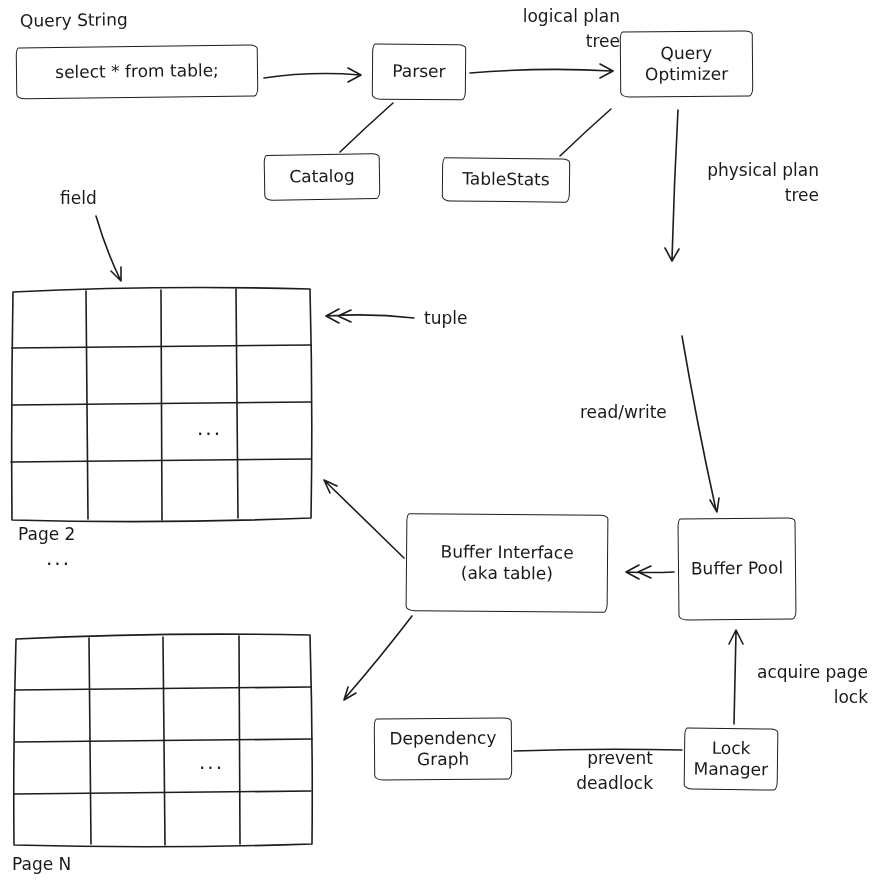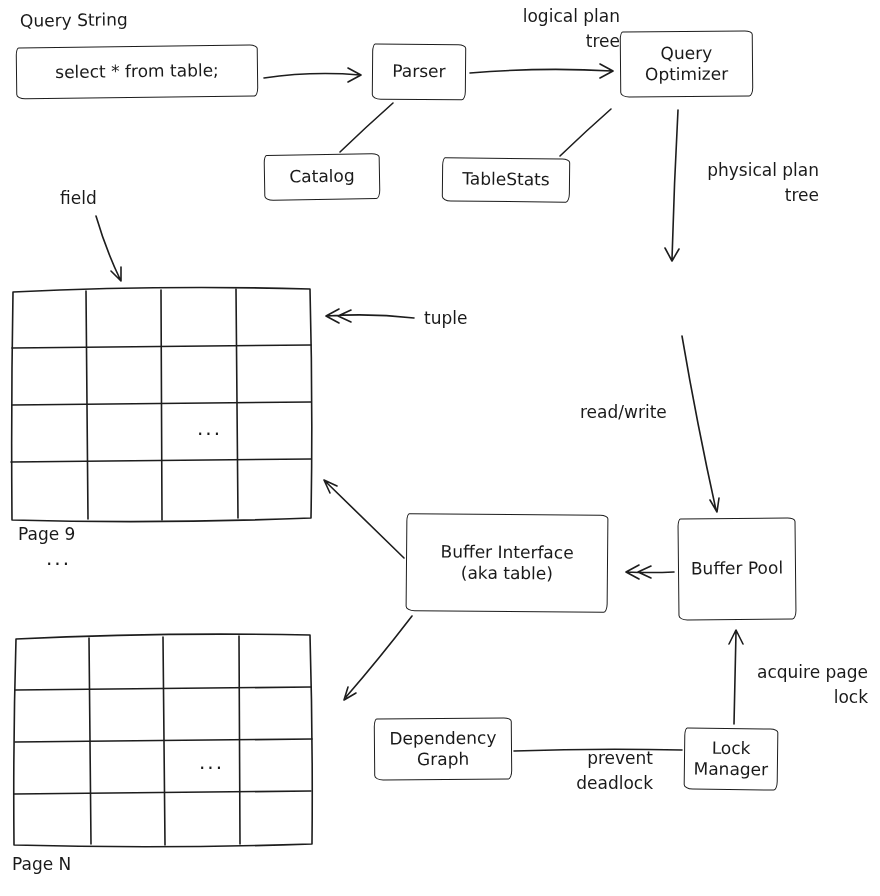--- a/index.html
+++ b/index.html
@@ -128,21 +128,21 @@
   <div class="label" style="left:424px;top:306px">tuple</div>
 
   <div class="label" style="left:60px;top:186px">field</div>
 
   <div class="label center" style="left:738px;top:660px;width:130px">acquire page
 lock</div>
 
   <div class="label center" style="left:538px;top:746px;width:115px">prevent
 deadlock</div>
 
-  <div class="label" style="left:18px;top:522px">Page 9</div>
+  <div class="label" style="left:18px;top:522px">Page 2</div>
 
   <div class="label big" style="left:46px;top:544px">...</div>
 
   <div class="label" style="left:12px;top:852px">Page N</div>
 
   <div class="label big center" style="left:176px;top:414px;width:46px">...</div>
 
   <div class="label big center" style="left:178px;top:748px;width:46px">...</div>
 
 </div>

